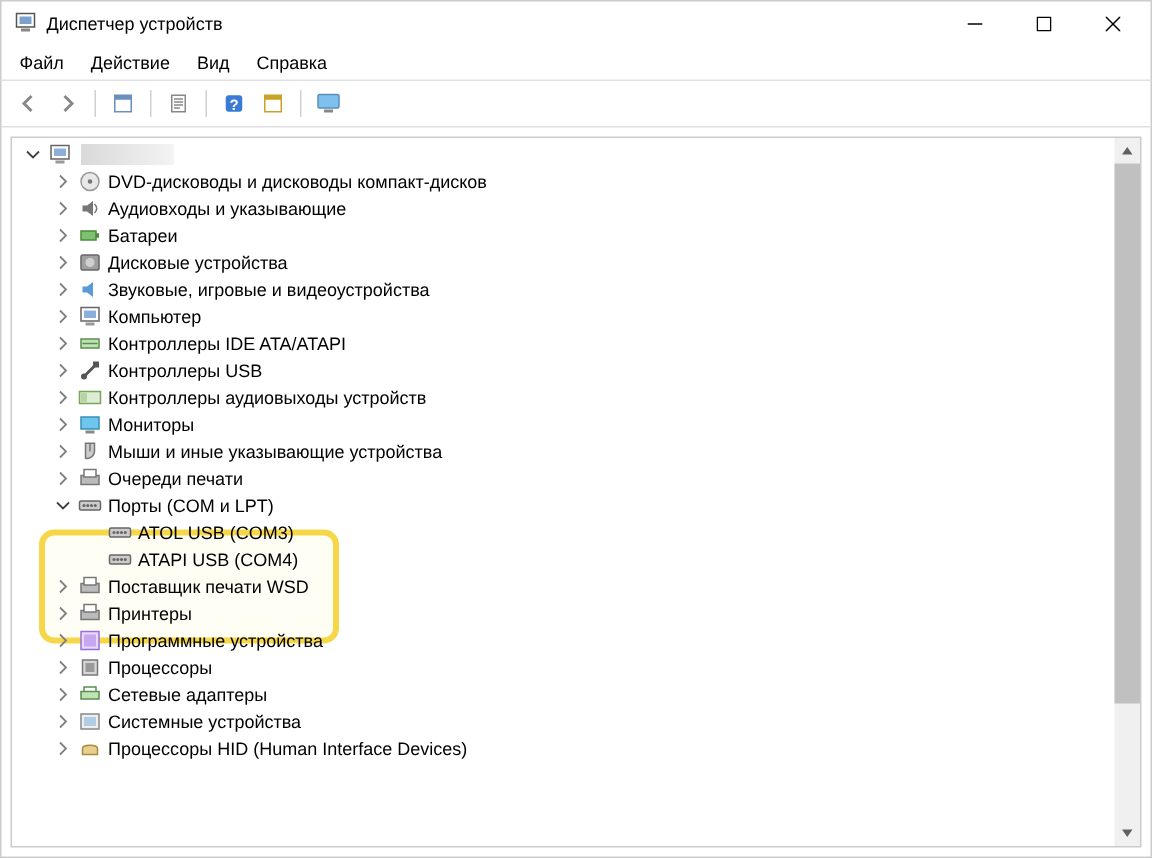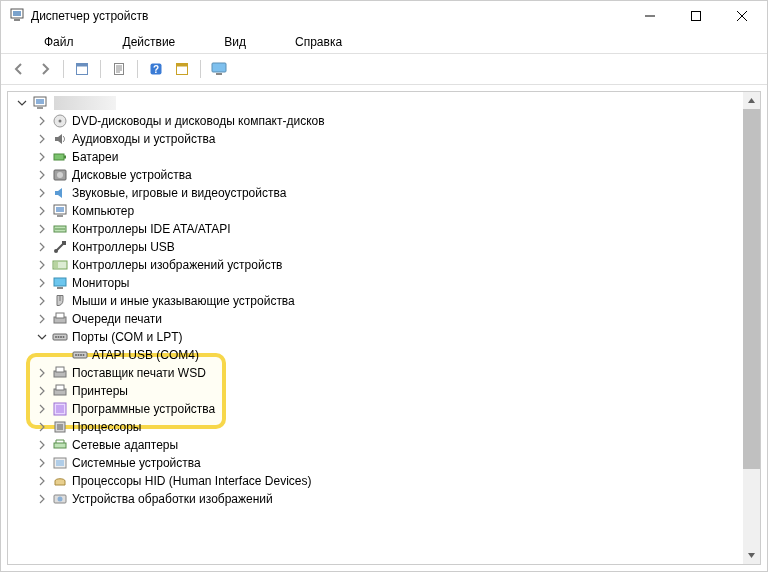--- a/index.html
+++ b/index.html
@@ -54,21 +54,20 @@
   .menubar {
     display:flex;
     align-items:center;
     padding:2px 4px;
     font-size:12px;
     gap:2px;
   }
   .menu-item {
     padding:2px 8px;
     border-radius:2px;
-    margin-left:31px;
   }
 
   
   .toolbar {
     display:flex;
     align-items:center;
     padding:4px 6px;
     border-top:1px solid var(--menu-border);
     border-bottom:1px solid var(--menu-border);
     gap:2px;
@@ -280,21 +279,21 @@
             <svg width="10" height="10" viewBox="0 0 10 10">
               <path d="M3 1 L7 5 L3 9" fill="none" stroke="#808080" stroke-width="1.2"></path>
             </svg>
           </span>
           <span class="node-icon">
             <svg width="16" height="16" viewBox="0 0 16 16">
               <path d="M3 6h3l4-3v10l-4-3H3z" fill="#777"></path>
               <path d="M11 5c2 2 2 4 0 6" fill="none" stroke="#777"></path>
             </svg>
           </span>
-          <span class="node-label">Аудиовходы и устройства</span>
+          <span class="node-label">Аудиовходы и указывающие</span>
         </div>
         <div class="row indent-1">
           <span class="expander">
             <svg width="10" height="10" viewBox="0 0 10 10">
               <path d="M3 1 L7 5 L3 9" fill="none" stroke="#808080" stroke-width="1.2"></path>
             </svg>
           </span>
           <span class="node-icon">
             <svg width="16" height="16" viewBox="0 0 16 16">
               <rect x="2" y="5" width="10" height="6" fill="#7cc36f" stroke="#4b8b3d"></rect>
@@ -379,21 +378,21 @@
             <svg width="10" height="10" viewBox="0 0 10 10">
               <path d="M3 1 L7 5 L3 9" fill="none" stroke="#808080" stroke-width="1.2"></path>
             </svg>
           </span>
           <span class="node-icon">
             <svg width="16" height="16" viewBox="0 0 16 16">
               <rect x="1" y="4" width="14" height="8" fill="#ddecd4" stroke="#78a65a"></rect>
               <rect x="2" y="5" width="4" height="6" fill="#b8d4a0"></rect>
             </svg>
           </span>
-          <span class="node-label">Контроллеры изображений устройств</span>
+          <span class="node-label">Контроллеры аудиовыходы устройств</span>
         </div>
         <div class="row indent-1">
           <span class="expander">
             <svg width="10" height="10" viewBox="0 0 10 10">
               <path d="M3 1 L7 5 L3 9" fill="none" stroke="#808080" stroke-width="1.2"></path>
             </svg>
           </span>
           <span class="node-icon">
             <svg width="16" height="16" viewBox="0 0 16 16">
               <rect x="2" y="3" width="12" height="8" fill="#6cc6ee" stroke="#3a8fb5"></rect>
@@ -451,20 +450,33 @@
           <span class="expander empty"></span>
           <span class="node-icon">
             <svg width="16" height="16" viewBox="0 0 16 16">
               <rect x="1" y="5" width="14" height="6" rx="1" fill="#ccc" stroke="#666"></rect>
               <circle cx="4" cy="8" r="1" fill="#666"></circle>
               <circle cx="6.5" cy="8" r="1" fill="#666"></circle>
               <circle cx="9" cy="8" r="1" fill="#666"></circle>
               <circle cx="11.5" cy="8" r="1" fill="#666"></circle>
             </svg>
           </span>
+          <span class="node-label">ATOL USB (COM3)</span>
+        </div>
+        <div class="row indent-2">
+          <span class="expander empty"></span>
+          <span class="node-icon">
+            <svg width="16" height="16" viewBox="0 0 16 16">
+              <rect x="1" y="5" width="14" height="6" rx="1" fill="#ccc" stroke="#666"></rect>
+              <circle cx="4" cy="8" r="1" fill="#666"></circle>
+              <circle cx="6.5" cy="8" r="1" fill="#666"></circle>
+              <circle cx="9" cy="8" r="1" fill="#666"></circle>
+              <circle cx="11.5" cy="8" r="1" fill="#666"></circle>
+            </svg>
+          </span>
           <span class="node-label">ATAPI USB (COM4)</span>
         </div>
         <div class="row indent-1">
           <span class="expander">
             <svg width="10" height="10" viewBox="0 0 10 10">
               <path d="M3 1 L7 5 L3 9" fill="none" stroke="#808080" stroke-width="1.2"></path>
             </svg>
           </span>
           <span class="node-icon">
             <svg width="16" height="16" viewBox="0 0 16 16">
@@ -549,34 +561,20 @@
             <svg width="10" height="10" viewBox="0 0 10 10">
               <path d="M3 1 L7 5 L3 9" fill="none" stroke="#808080" stroke-width="1.2"></path>
             </svg>
           </span>
           <span class="node-icon">
             <svg width="16" height="16" viewBox="0 0 16 16">
               <path d="M3 8c0-3 10-3 10 0v4H3z" fill="#e8cf8e" stroke="#a98a3e"></path>
             </svg>
           </span>
           <span class="node-label">Процессоры HID (Human Interface Devices)</span>
-        </div>
-        <div class="row indent-1">
-          <span class="expander">
-            <svg width="10" height="10" viewBox="0 0 10 10">
-              <path d="M3 1 L7 5 L3 9" fill="none" stroke="#808080" stroke-width="1.2"></path>
-            </svg>
-          </span>
-          <span class="node-icon">
-            <svg width="16" height="16" viewBox="0 0 16 16">
-              <rect x="2" y="4" width="12" height="8" rx="1" fill="#ddd" stroke="#888"></rect>
-              <circle cx="8" cy="8" r="2.5" fill="#8bb0d6"></circle>
-            </svg>
-          </span>
-          <span class="node-label">Устройства обработки изображений</span>
         </div>
         <div class="highlight-box" style="top: 261.2px; left: 18px; width: 200px; height: 75.6px;"></div>
       </div>
 
     <div class="fake-scrollbar">
       <div class="scroll-arrow">
         <svg width="9" height="9" viewBox="0 0 9 9">
             <path d="M4.5 2 L8 7 H1 Z" fill="#606060"></path>
           </svg>
       </div>

